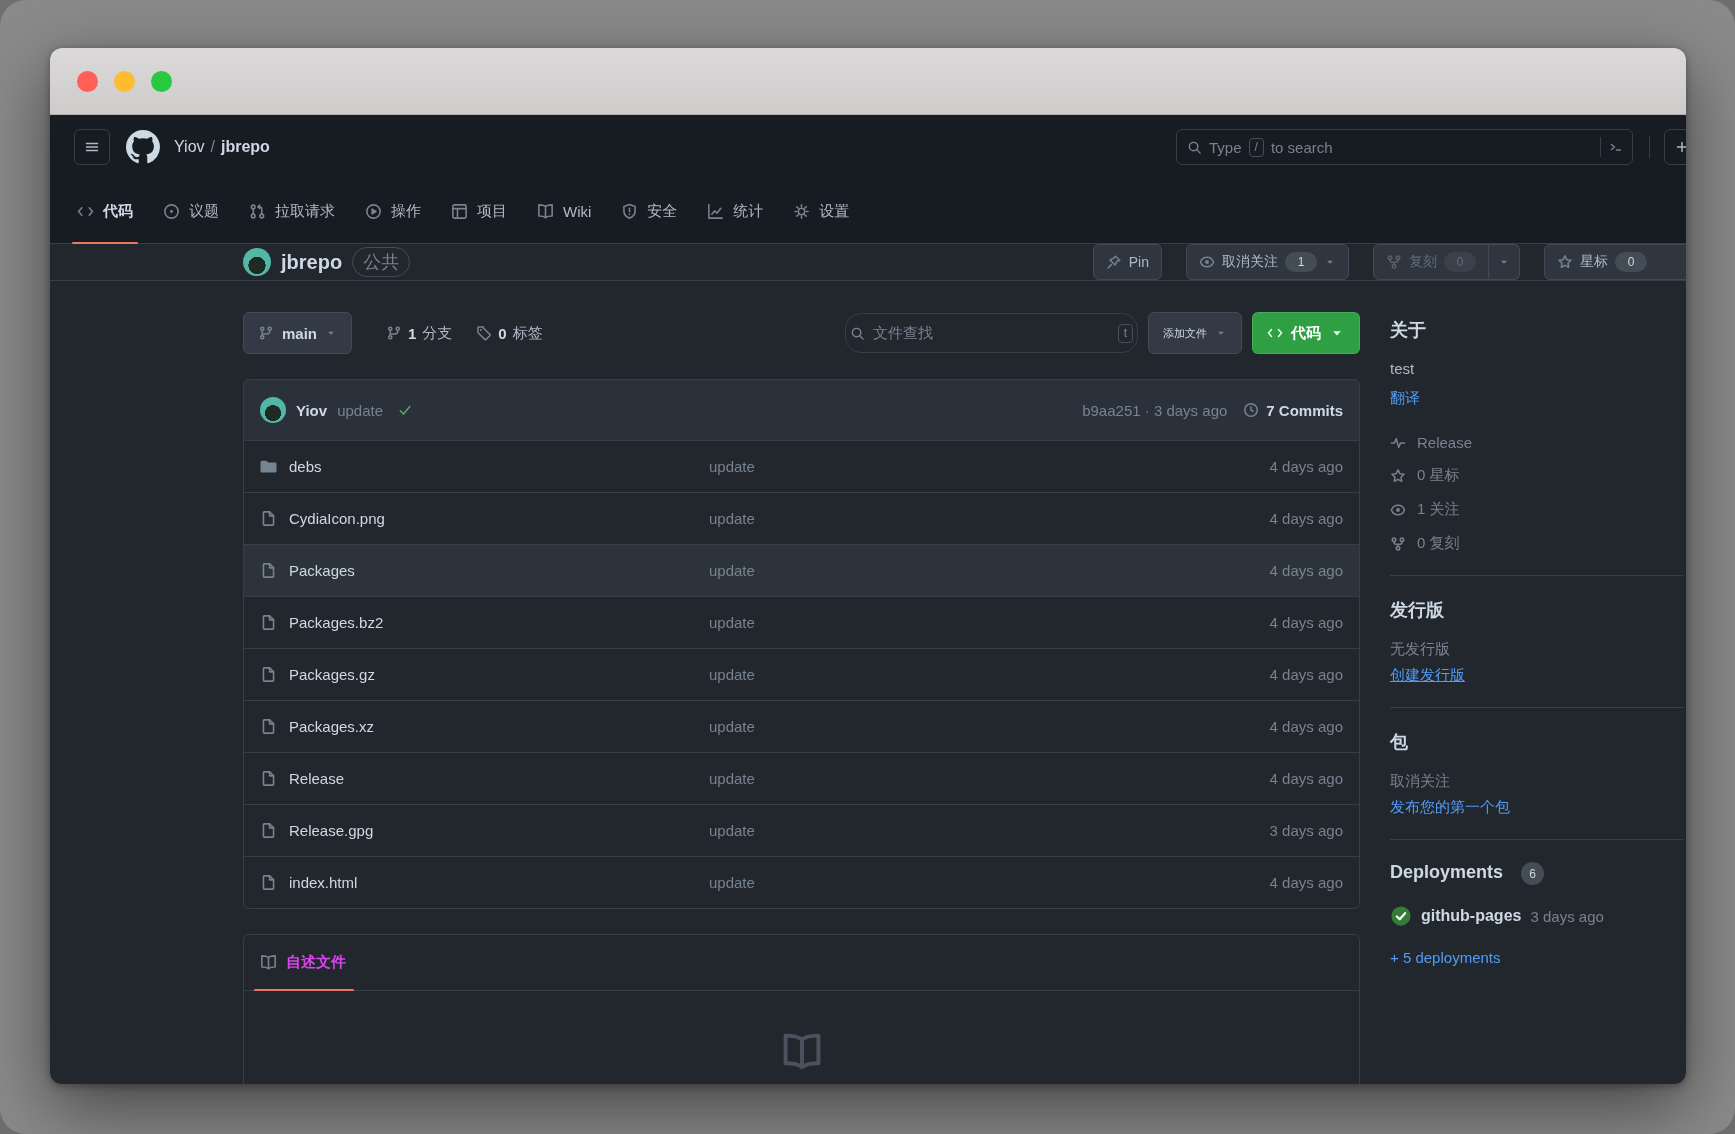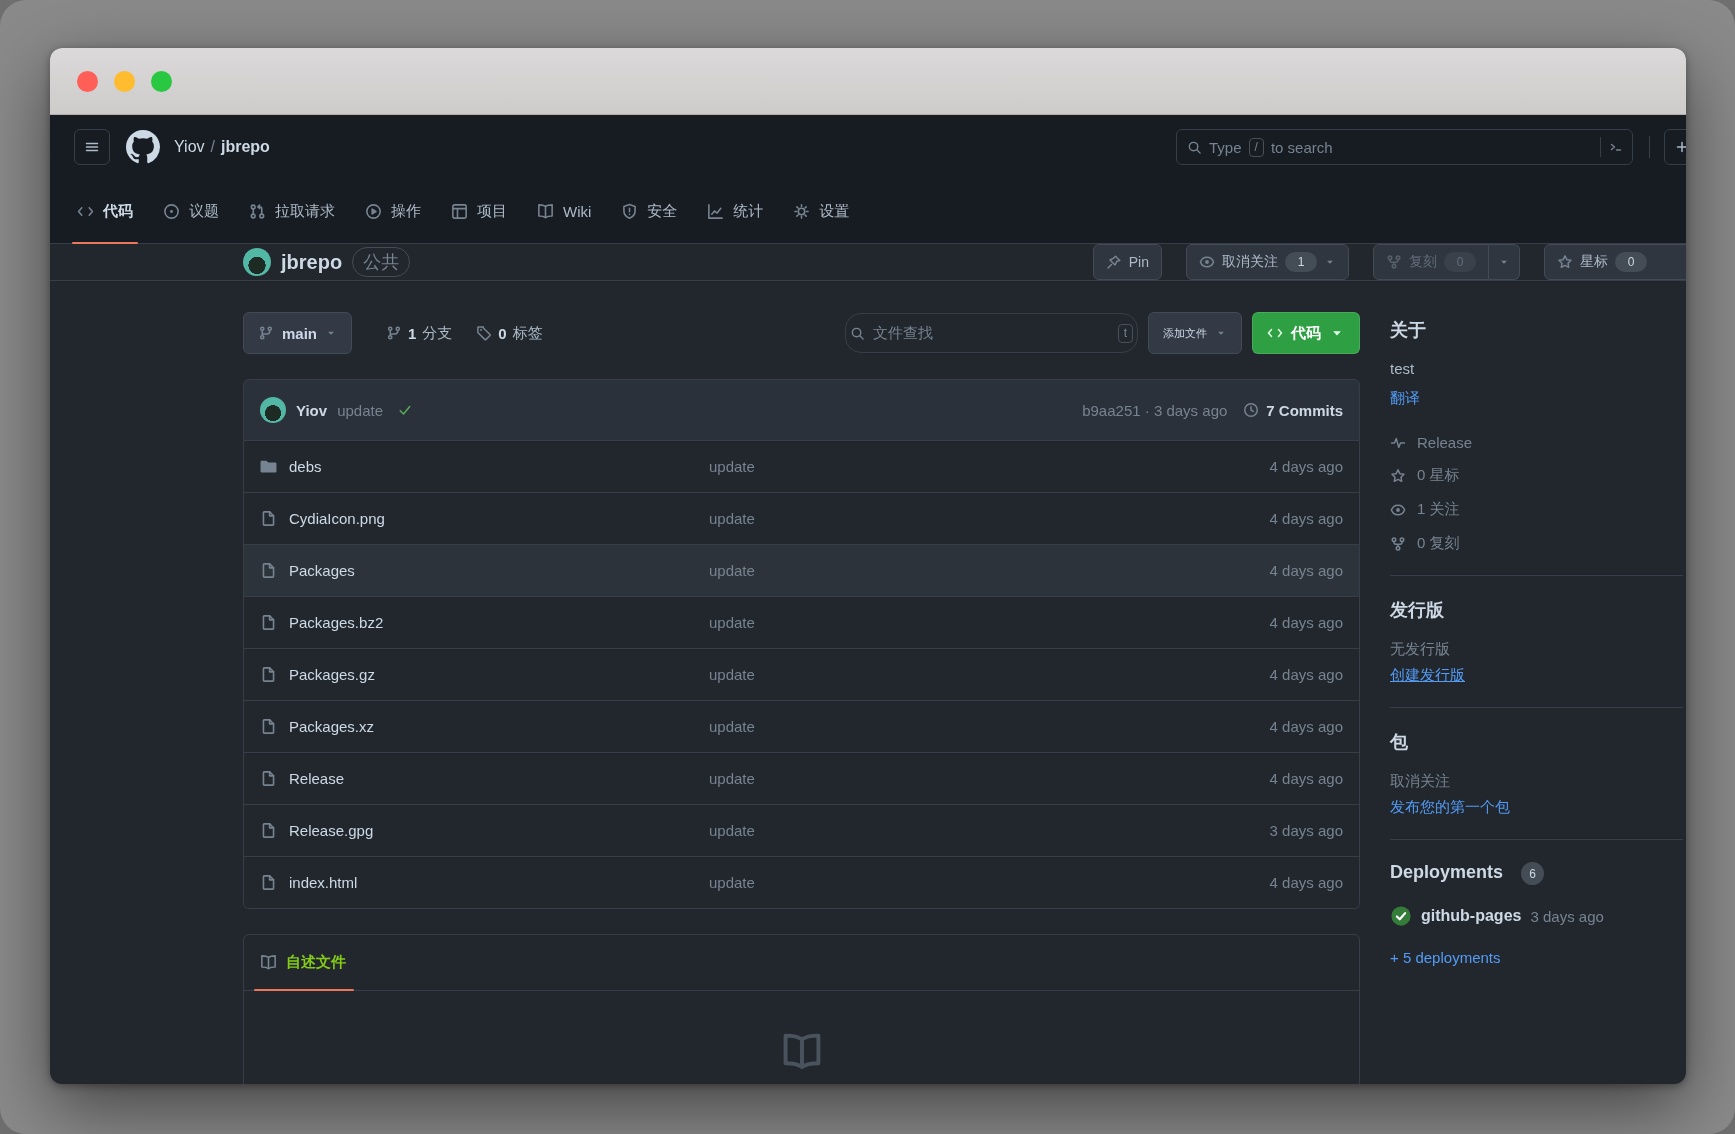--- a/index.html
+++ b/index.html
@@ -96,21 +96,21 @@
   .file-row{display:grid;grid-template-columns:449px 1fr 140px;align-items:center;height:51px;padding:0 16px;
     border-top:1px solid #373e47;font-size:15px;background:#22272e;}
   .file-row.hl{background:#2d333b;}
   .fname{display:flex;align-items:center;gap:12px;color:#cdd9e5;}
   .fname .ficon{width:17px;height:17px;color:#768390;display:flex;flex:0 0 auto;}
   .fmsg{color:#768390;}
   .ftime{color:#768390;text-align:right;}
   
   .readme{margin-top:25px;border:1px solid #373e47;border-radius:6px;height:160px;overflow:hidden;}
   .readme-head{height:55px;border-bottom:1px solid #373e47;display:flex;align-items:center;padding:0 16px;position:relative;}
-  .readme-tab{display:flex;align-items:center;gap:9px;font-size:15px;font-weight:bold;color:#84cc16;}
+  .readme-tab{display:flex;align-items:center;gap:9px;font-size:15px;font-weight:bold;color:#d946ef;}
   .readme-tab .bicon{width:17px;height:17px;color:#768390;display:flex;}
   .readme-underline{position:absolute;left:10px;bottom:-1px;width:100px;height:2px;border-radius:2px;background:#ec775c;}
   .readme-body{display:flex;justify-content:center;}
   .readme-book{width:42px;height:42px;color:#49525d;margin-top:40px;display:flex;}
   
   .sidebar{width:293px;margin-left:30px;font-size:15px;color:#adbac7;}
   .sb-title{font-size:18px;font-weight:bold;color:#cdd9e5;margin:6px 0 18px;}
   .sb-desc{color:#adbac7;margin-bottom:12px;}
   .sb-link{color:#539bf5;text-decoration:none;display:inline-block;}
   .sb-link.u{text-decoration:underline;}

